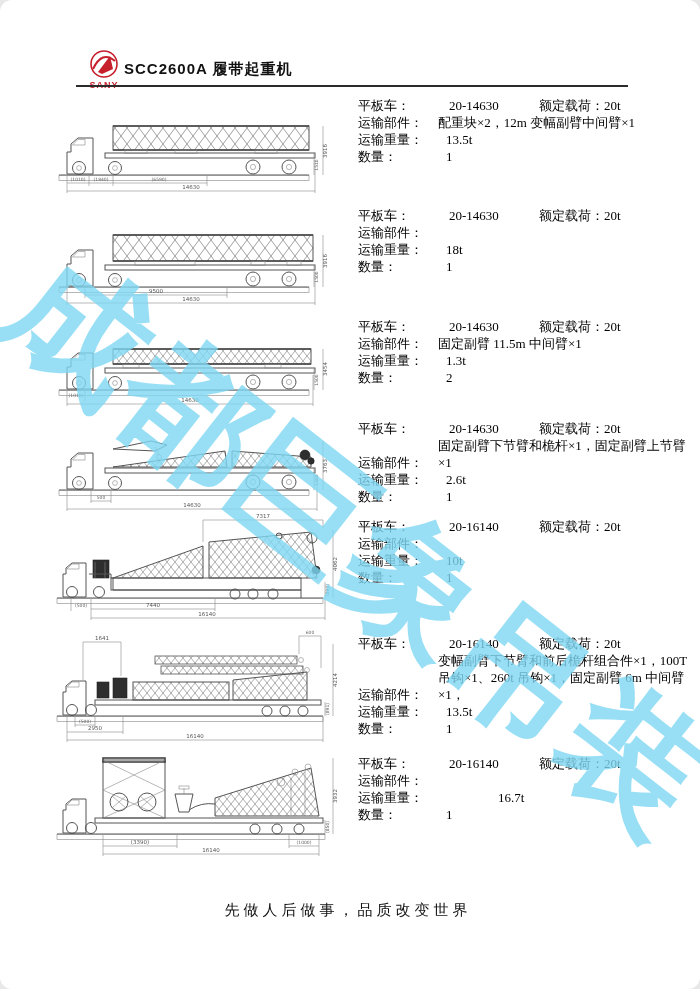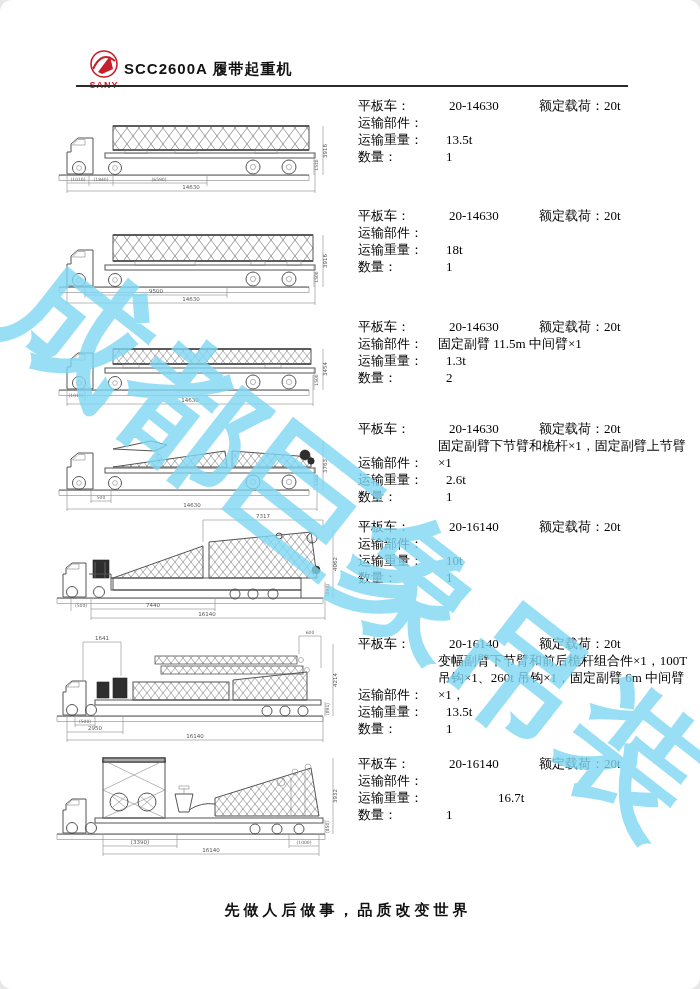--- a/index.html
+++ b/index.html
@@ -27,21 +27,21 @@
   svg .thin{stroke:#888;stroke-width:.6;fill:none;}
   svg .dim{stroke:#8a8a8a;stroke-width:.6;fill:none;}
   svg .dk{fill:#2e2e2e;stroke:#222;stroke-width:.6;}
   svg .dt{font:5.5px "DejaVu Sans",sans-serif;fill:#555;text-anchor:middle;}
   svg .dts{font:4.5px "DejaVu Sans",sans-serif;fill:#666;text-anchor:middle;}
   
   .watermark{position:absolute;left:83px;top:213px;transform:rotate(38deg);transform-origin:0 0;
              font-size:138px;letter-spacing:2px;font-weight:bold;white-space:nowrap;
              font-family:"DejaVu Sans",sans-serif;color:#7fd8f3;opacity:.8;z-index:20;pointer-events:none;}
   
-  .slogan{position:absolute;left:0;top:901px;width:696px;text-align:center;font-size:15px;font-weight:bold;
+  .slogan{position:absolute;left:0;top:901px;width:696px;text-align:center;font-size:15px;font-weight:normal;
           letter-spacing:4px;color:#111;}
 </style>
 </head>
 <body>
 
 <div class="page">
 
   <svg width="0" height="0" style="position:absolute">
     <defs>
       <pattern id="xp" width="12" height="16" patternUnits="userSpaceOnUse">
@@ -109,20 +109,21 @@
   </svg>
   <div class="spec" style="top:97px">
     <div class="sline">
         <span class="lbl">平板车：</span>
         <span class="code">20-14630</span>
         <span>额定载荷：</span>
         <span>20t</span>
       </div>
     <div class="sline">
         <span class="lbl">运输部件：</span>
+        <span class="parts">配重块×2，12m 变幅副臂中间臂×1</span>
       </div>
     <div class="sline">
         <span class="lbl">运输重量：</span>
         <span class="wv">13.5t</span>
       </div>
     <div class="sline">
         <span class="lbl">数量：</span>
         <span class="wv">1</span>
       </div>
   </div>

